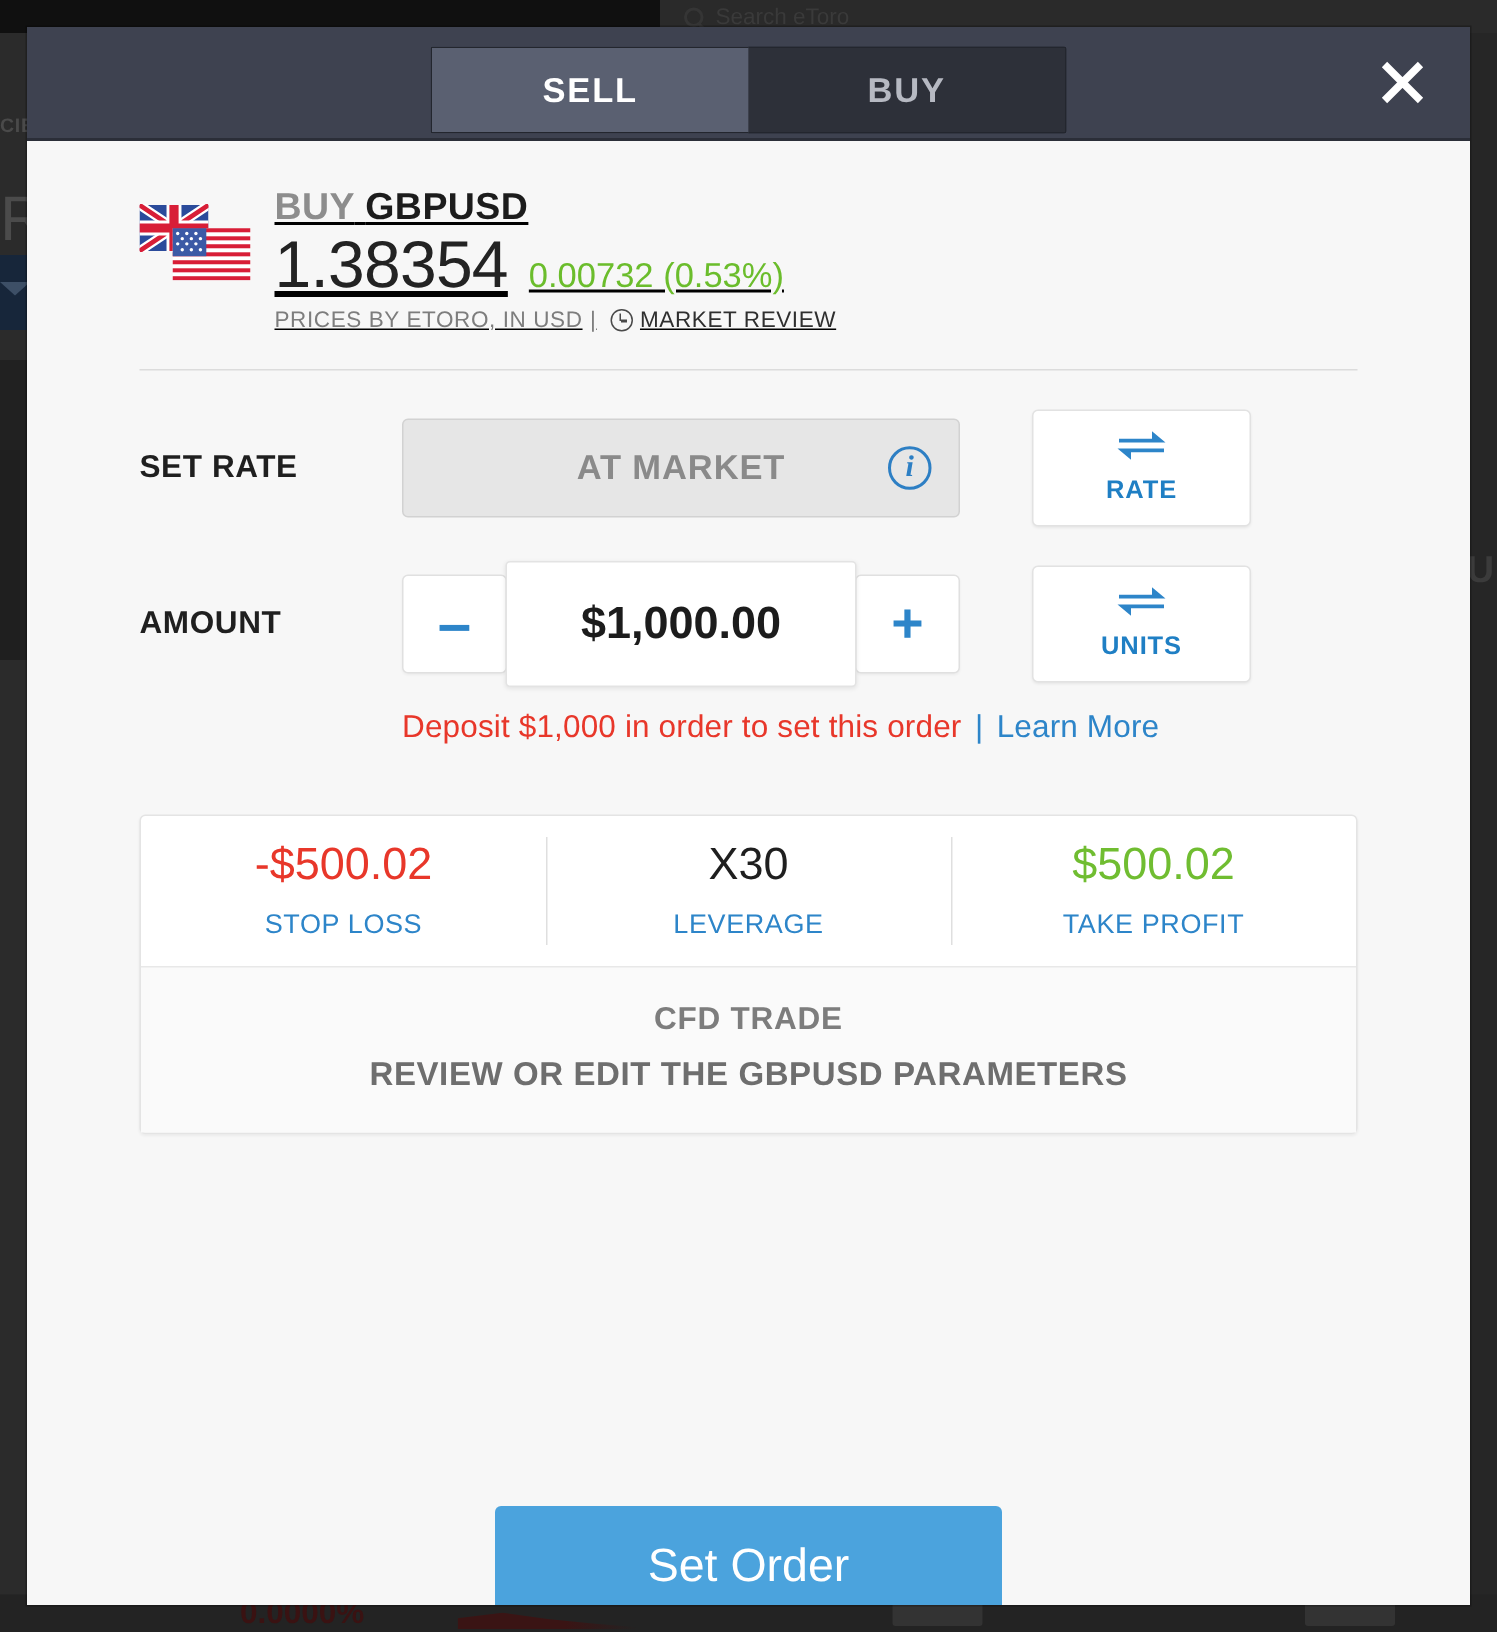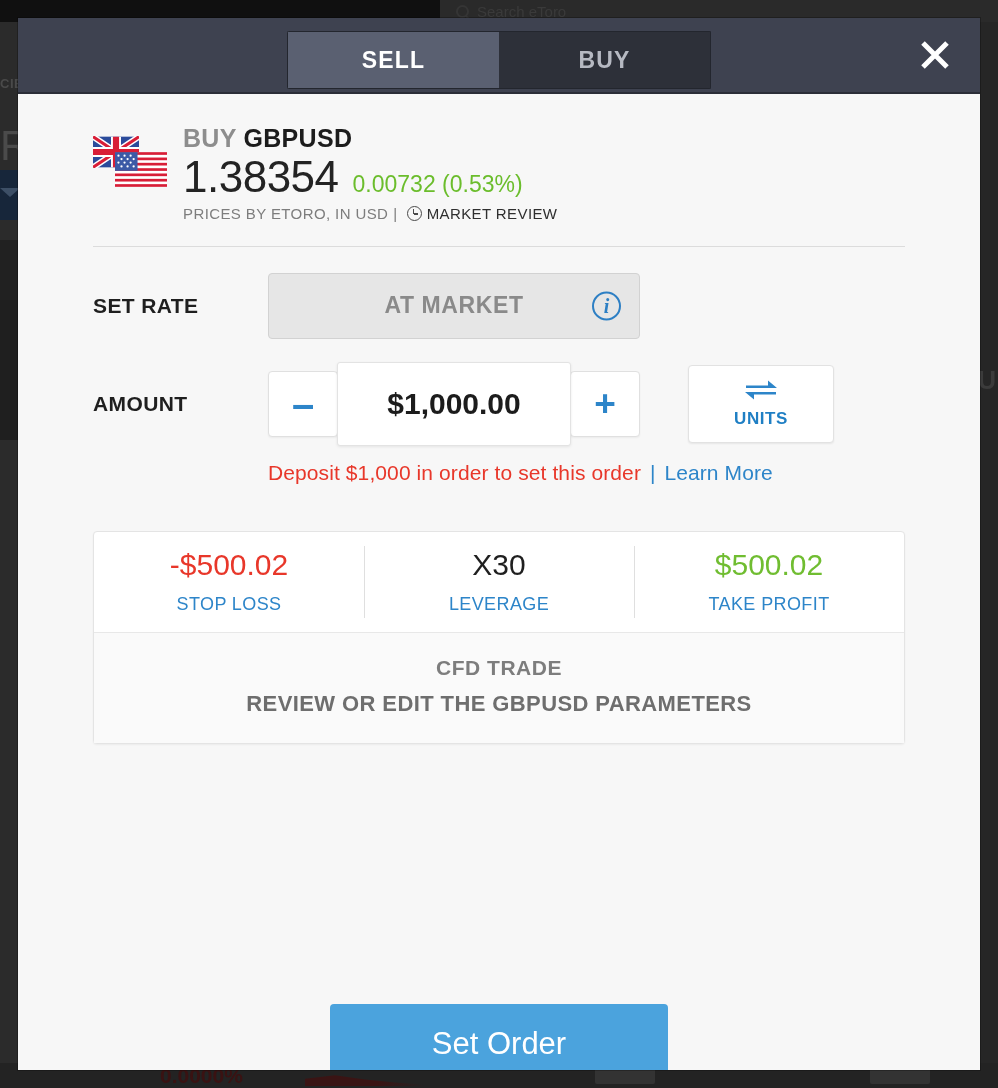--- a/index.html
+++ b/index.html
@@ -230,21 +230,21 @@
   .flag-uk {
     position: absolute;
     left: 0; top: 0;
     width: 46px; height: 32px;
   }
   .flag-us {
     position: absolute;
     left: 22px; top: 16px;
     width: 52px; height: 35px;
   }
-  .instr-text { margin-left: 14px; padding-top: 2px; }
+  .instr-text { margin-left: 14px; padding-top: 2px; text-decoration: underline; }
   .instr-title {
     font-size: 25px;
     font-weight: 700;
     letter-spacing: .3px;
     line-height: 1.15;
   }
   .instr-title .dir { color: #8d8d8d; }
   .instr-title .sym { color: #1c1c1c; }
   .instr-price-row {
     display: flex;
@@ -617,20 +617,29 @@
     </div>
 
     <div class="divider"></div>
 
     <div class="form-row">
       <div class="row-label">SET RATE</div>
       <div class="rate-box">
         <span class="txt">AT MARKET</span>
         <span class="info-icon">i</span>
       </div>
+      <div class="side-btn">
+        <span>
+          <svg width="34" height="22" viewBox="0 0 34 22" aria-hidden="true">
+            <path d="M2 6.5 H24 V1.5 L33 9 H2 Z" fill="#2d85c9"></path>
+            <path d="M32 15.5 H10 V20.5 L1 13 H32 Z" fill="#2d85c9"></path>
+          </svg>
+        </span>
+        <span class="lbl">RATE</span>
+      </div>
     </div>
 
     <div class="form-row">
       <div class="row-label">AMOUNT</div>
       <div class="stepper">
         <button class="step-btn minus">–</button>
         <div style="flex:1"></div>
         <button class="step-btn plus">+</button>
         <input class="amount-field" type="text" value="$1,000.00" style="">
       </div>

